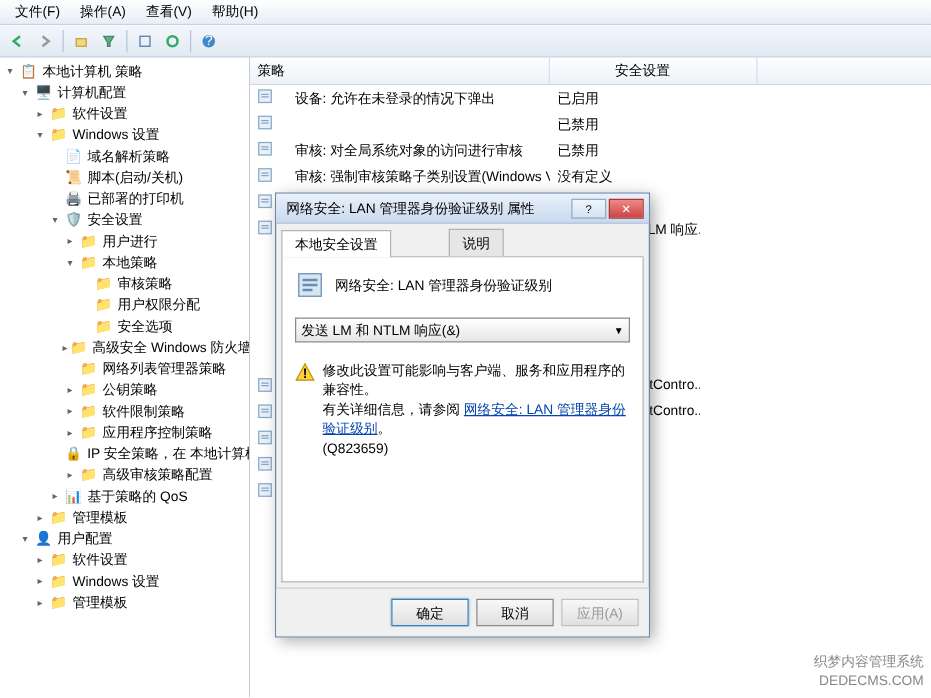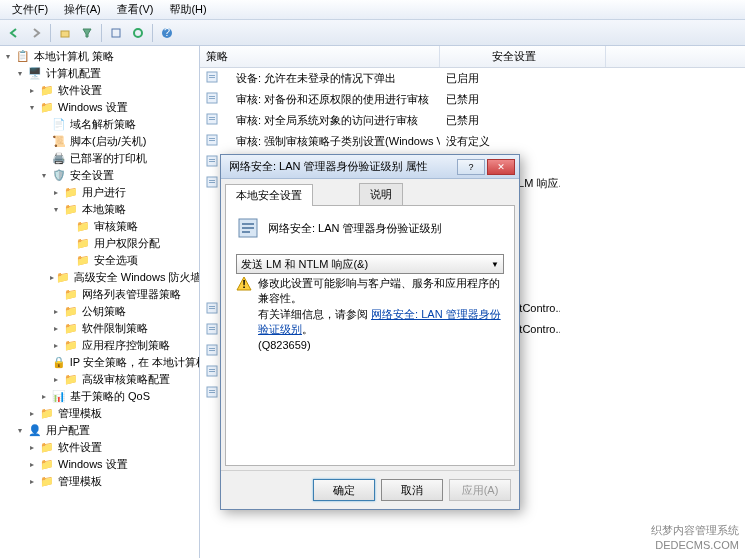--- a/index.html
+++ b/index.html
@@ -30,21 +30,21 @@
 .dialog-title { flex: 1; padding-left: 4px; color: #000; }
 .dialog-sysbtn { width: 28px; height: 16px; border: 1px solid #94aac8; background: linear-gradient(#f0f5fb, #d4e2f2); margin-left: 2px; display: flex; align-items: center; justify-content: center; font-size: 9px; cursor: pointer; }
 .dialog-close { background: linear-gradient(#e88, #c44); color: #fff; border-color: #a33; }
 .dialog-body { padding: 4px; }
 .tab-strip { display: flex; border-bottom: 1px solid #b4b4b4; background: #f0f0f0; }
 .tab { padding: 3px 10px; border: 1px solid #b4b4b4; border-bottom: none; background: #fff; margin-right: 2px; cursor: pointer; position: relative; top: 1px; }
 .tab.inactive { background: #e6e6e6; top: 0; margin-left: 44px; }
 .tab-content { background: #fff; border: 1px solid #b4b4b4; border-top: none; padding: 10px; min-height: 260px; }
 .policy-header { display: flex; align-items: center; gap: 8px; margin-bottom: 14px; }
 .policy-icon { width: 24px; height: 24px; }
-.combo { width: 100%; height: 20px; border: 1px solid #888; background: linear-gradient(#fff, #e6e6e6); display: flex; align-items: center; padding: 0 4px; cursor: pointer; margin-bottom: 2px; }
+.combo { width: 100%; height: 20px; border: 1px solid #888; background: linear-gradient(#fff, #e6e6e6); display: flex; align-items: center; padding: 0 4px; cursor: pointer; margin-bottom: 16px; }
 .combo-text { flex: 1; }
 .combo-arrow { font-size: 8px; }
 .warning-box { display: flex; gap: 6px; font-size: 10px; line-height: 1.4; }
 .warn-icon { width: 16px; height: 16px; flex-shrink: 0; }
 .warn-link { color: #0645ad; text-decoration: underline; cursor: pointer; }
 .dialog-footer { display: flex; justify-content: flex-end; gap: 6px; padding: 8px; background: #f0f0f0; border-top: 1px solid #d0d0d0; }
 .btn { min-width: 62px; height: 20px; border: 1px solid #8a8a8a; background: linear-gradient(#f8f8f8, #e0e0e0); cursor: pointer; padding: 10px 8px; display: flex; align-items: center; justify-content: center; }
 .btn.default { border-color: #3c7fb1; box-shadow: 0 0 2px #6ab0e0; }
 .btn.disabled { color: #999; border-color: #c0c0c0; cursor: default; }
 .watermark { position: absolute; right: 6px; bottom: 6px; font-size: 10px; color: #888; text-align: right; line-height: 1.3; }
@@ -270,21 +270,20 @@
         </div>
         <div class="list-row">
           <div class="list-cell">
             <span class="row-icon">
               <svg width="12" height="12">
                 <rect x="1" y="1" width="10" height="10" fill="#e8f0fa" stroke="#88a8c8"></rect>
                 <rect x="3" y="4" width="6" height="1" fill="#88a8c8"></rect>
                 <rect x="3" y="6" width="6" height="1" fill="#88a8c8"></rect>
               </svg>
             </span>
-            <span>审核: 对备份和还原权限的使用进行审核</span>
           </div>
           <div class="list-cell">已禁用</div>
         </div>
         <div class="list-row">
           <div class="list-cell">
             <span class="row-icon">
               <svg width="12" height="12">
                 <rect x="1" y="1" width="10" height="10" fill="#e8f0fa" stroke="#88a8c8"></rect>
                 <rect x="3" y="4" width="6" height="1" fill="#88a8c8"></rect>
                 <rect x="3" y="6" width="6" height="1" fill="#88a8c8"></rect>

